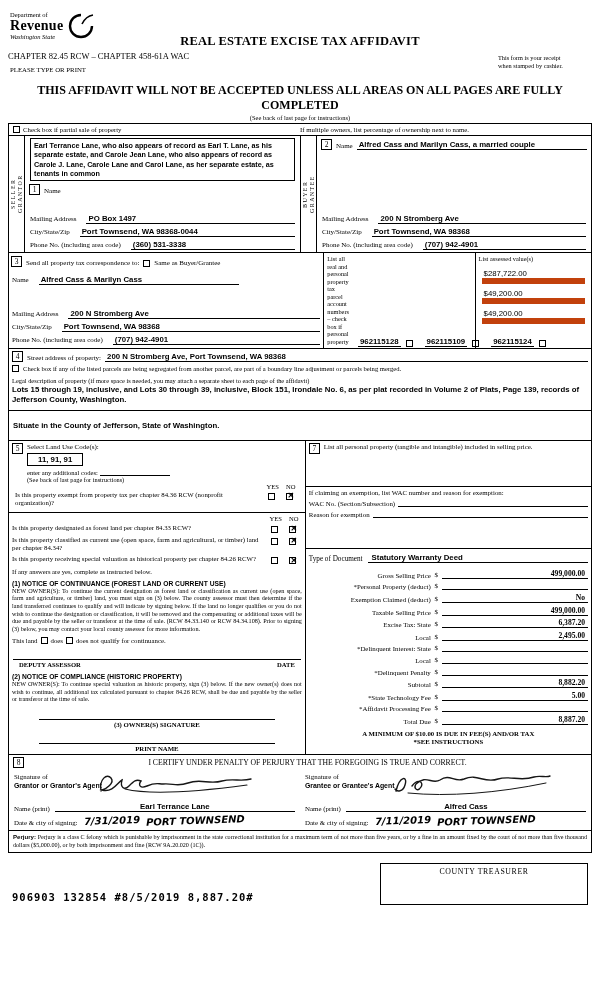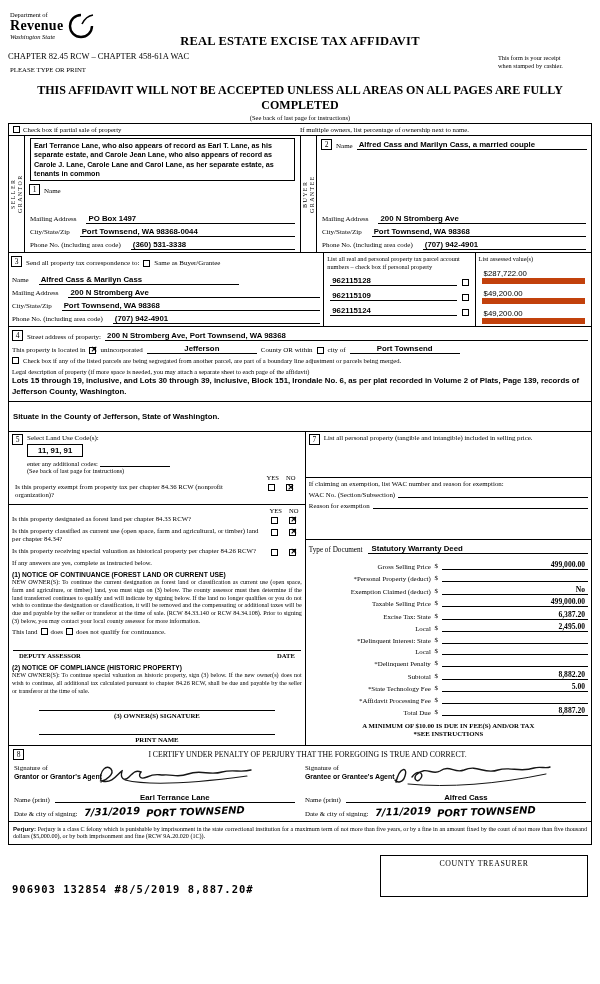--- a/index.html
+++ b/index.html
@@ -34,21 +34,21 @@
 .vert{writing-mode:vertical-rl;transform:rotate(180deg);font-size:6px;letter-spacing:1.4px;text-align:center}
 .pc{flex:1;display:flex;flex-direction:column;padding:1px 2px}
 .namebox{border:1px solid #000;margin:1px 3px;padding:2px 3px;font-family:"Liberation Sans",sans-serif;font-weight:bold;font-size:7.2px;line-height:1.3}
 .numrow{display:flex;align-items:flex-end;gap:4px;padding:2px 2px;font-size:7px}
 .field{display:flex;align-items:center;gap:10px;padding:1.5px 3px;font-size:7px}
 .fval{font-family:"Liberation Sans",sans-serif;font-weight:bold;font-size:7.8px;border-bottom:1px solid #000;flex:1;padding:0 2px;min-height:9px}
 .push{margin-top:auto}
 
 .sec3{display:flex;border-top:1px solid #000}
 .s3l{width:54%;padding:1px 0;display:flex;flex-direction:column}
-.s3m{width:26%;border-left:1px solid #000;display:flex;flex-direction:column}
+.s3m{width:26%;border-left:1px solid #000;display:flex;flex-direction:row}
 .s3r{width:20%;border-left:1px solid #000;display:flex;flex-direction:column}
 .s3head{font-size:6.3px;padding:2px 3px;line-height:1.2}
 .parcel{display:flex;align-items:flex-end;gap:5px;padding:4px 6px 1px}
 .pnum{font-family:"Liberation Sans",sans-serif;font-weight:bold;font-size:7.8px;border-bottom:1px solid #000;flex:1;padding:0 2px}
 .aval{font-family:"Liberation Sans",sans-serif;font-weight:normal;font-size:7.8px;border-bottom:6px solid #c2410c;margin:4px 6px 1px;padding:0 2px;min-height:9px}
 
 .sec4{border-top:1px solid #000;padding:1px 3px}
 .s4row{display:flex;align-items:flex-end;gap:4px;padding:1.5px 0;font-size:7px;flex-wrap:nowrap}
 .s4val{font-family:"Liberation Sans",sans-serif;font-weight:bold;font-size:7.8px;border-bottom:1px solid #000;padding:0 6px}
 .legal-label{font-size:6.4px;padding:3px 0 1px}
@@ -252,30 +252,20 @@
       </div>
     </div>
 
     <div class="sec4">
       <div class="s4row">
         <span class="num">4</span>
         <span>Street address of property:</span>
         <span class="fval">200 N Stromberg Ave, Port Townsend, WA  98368</span>
       </div>
       <div class="s4row">
-        <span>This property is located in</span>
-        <span class="cb checked"></span>
-        <span>unincorporated</span>
-        <span class="s4val" style="min-width:110px;text-align:center">Jefferson</span>
-        <span>County OR within</span>
-        <span class="cb"></span>
-        <span>city of</span>
-        <span class="s4val" style="min-width:110px;text-align:center">Port Townsend</span>
-      </div>
-      <div class="s4row">
         <span class="cb"></span>
         <span style="font-size:6.6px">Check box if any of the listed parcels are being segregated from another parcel, are part of a boundary line adjustment or parcels being merged.</span>
       </div>
       <div class="legal-label">Legal description of property (if more space is needed, you may attach a separate sheet to each page of the affidavit)</div>
       <div class="legal">Lots 15 through 19, inclusive, and Lots 30 through 39, inclusive, Block 151, Irondale No. 6, as per plat recorded in Volume 2 of Plats, Page 139, records of Jefferson County, Washington.</div>
     </div>
     <div class="situate">Situate in the County of Jefferson, State of Washington.</div>
 
     <div class="cols">
 

